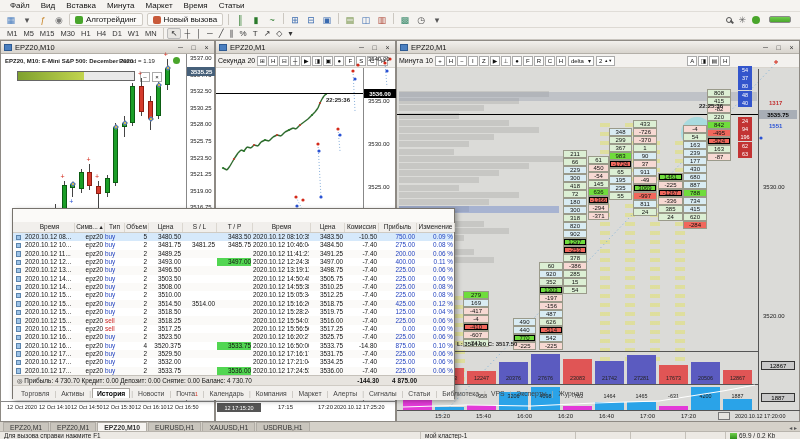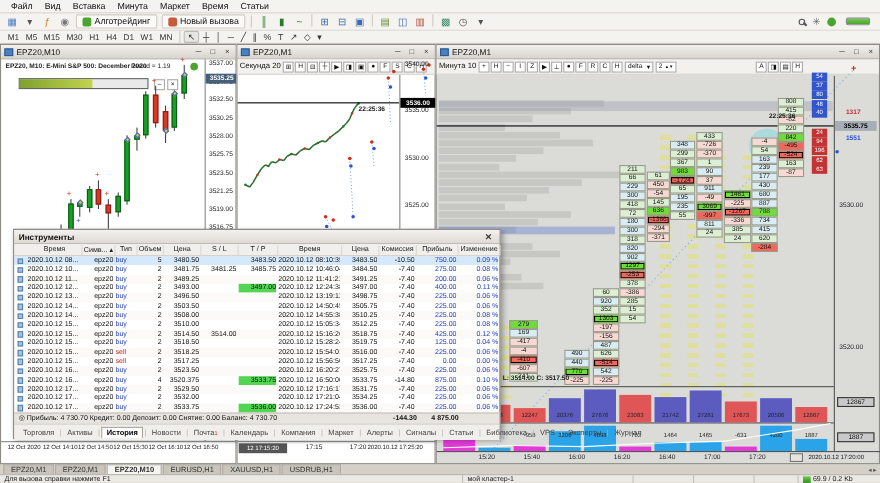--- a/index.html
+++ b/index.html
@@ -579,24 +579,20 @@
     <div class="axis-label" style="left: 120px; top: 372px;">16:00</div>
     <div class="axis-label" style="left: 161px; top: 372px;">16:20</div>
     <div class="axis-label" style="left: 202px; top: 372px;">16:40</div>
     <div class="axis-label" style="left: 243px; top: 372px;">17:00</div>
     <div class="axis-label" style="left: 284px; top: 372px;">17:20</div>
     <div style="position: absolute; left: 321px; top: 371px; width: 12px; height: 8px; border: 1px solid rgb(119, 119, 119); background: rgb(230, 228, 224);"></div>
     <div class="axis-label" style="left: 338px; top: 372px; font-size: 5.5px;">2020.10.12 17:20:00</div>
   </div>
 
 <div class="toolbox" id="toolbox">
-  <div class="tbx-title">
-      <span>Инструменты</span>
-      <span class="tbx-close">✕</span>
-    </div>
   <div class="tbx-head" id="tbxHead">
       <span class="hcell" style="left: 12px; width: 50px;">Время</span>
       <span class="hcell" style="left: 62px; width: 30px;">Симв... ▴</span>
       <span class="hcell" style="left: 92px; width: 20px;">Тип</span>
       <span class="hcell" style="left: 112px; width: 24px;">Объем</span>
       <span class="hcell" style="left: 136px; width: 34px;">Цена</span>
       <span class="hcell" style="left: 170px; width: 34px;">S / L</span>
       <span class="hcell" style="left: 204px; width: 36px;">T / P</span>
       <span class="hcell" style="left: 240px; width: 58px;">Время</span>
       <span class="hcell" style="left: 298px; width: 34px;">Цена</span>

